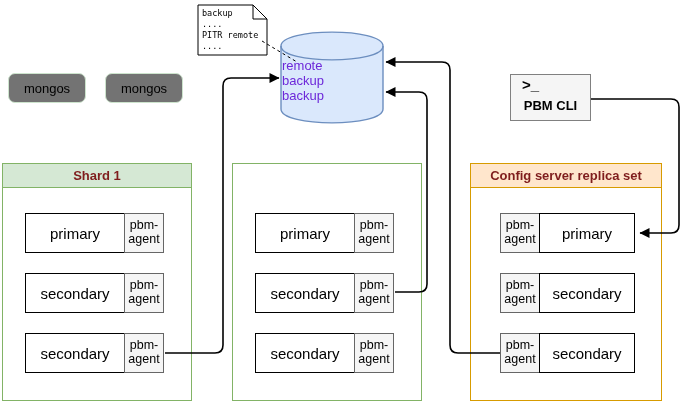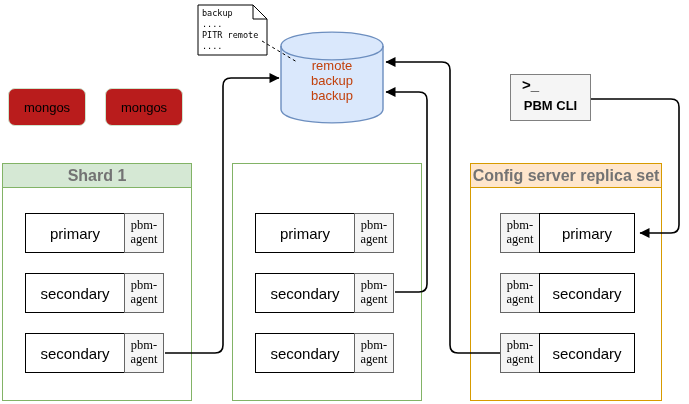--- a/index.html
+++ b/index.html
@@ -7,50 +7,50 @@
   #canvas{position:relative;width:689px;height:404px;background:#fff;}
 
   
   #overlay{position:absolute;left:0;top:0;width:689px;height:404px;z-index:5;pointer-events:none;}
 
   
   .group{position:absolute;background:#ffffff;border:1px solid;z-index:2;}
   .group.green{border-color:#82b366;}
   .group.orange{border-color:#d79b00;}
   .group-header{height:23px;display:flex;align-items:center;justify-content:center;
-    font-weight:bold;font-size:16px;color:#737373;border-bottom:1px solid;}
+    font-weight:bold;font-size:13px;color:#7f1d1d;border-bottom:1px solid;}
   .green .group-header{background:#d5e8d4;border-bottom-color:#82b366;}
   .orange .group-header{background:#ffe6cc;border-bottom-color:#d79b00;}
 
   
   .row{position:absolute;display:flex;align-items:stretch;height:40px;z-index:3;}
   .node{box-sizing:border-box;display:flex;align-items:center;justify-content:center;
     font-size:15px;color:#000;background:#fff;border:1px solid #000;}
   .node.main{width:100px;}
   .node.main.cfg{width:96px;}
   .node.agent{width:40px;background:#f5f5f5;border:1px solid #666666;font-size:12.5px;
-    line-height:1.1;text-align:center;font-family:Liberation Serif, serif;}
+    line-height:1.1;text-align:center;}
   .row .agent{margin-left:-1px;}
   .row.agent-left .agent{margin-left:0;margin-right:-1px;}
 
   
-  .mongos{position:absolute;width:78px;height:38px;box-sizing:border-box;border-radius:7px;
-    background:#b91c1c;border:1px solid #cde4cd;display:flex;align-items:center;justify-content:center;
-    font-size:13px;color:#000;z-index:2;margin-top:15px;}
+  .mongos{position:absolute;width:78px;height:30px;box-sizing:border-box;border-radius:7px;
+    background:#737373;border:1px solid #cde4cd;display:flex;align-items:center;justify-content:center;
+    font-size:13px;color:#000;z-index:2;}
 
   
   .pbmcli{position:absolute;left:510px;top:74px;width:81px;height:47px;box-sizing:border-box;
     background:#f5f5f5;border:1px solid #808080;z-index:2;}
   .pbmcli .prompt{position:absolute;left:11px;top:1px;font-weight:bold;font-size:15px;color:#000;}
   .pbmcli .clilabel{position:absolute;left:0;right:0;top:23px;text-align:center;font-weight:bold;
     font-size:13px;color:#000;}
 
   
-  .cyl-label{position:absolute;left:282px;top:58px;width:100px;text-align:center;
-    font-size:13px;line-height:15px;color:#c2410c;z-index:6;}
+  .cyl-label{position:absolute;left:282px;top:58px;width:100px;
+    font-size:13px;line-height:15px;color:#6d28d9;z-index:6;}
 
   
   .note-text{position:absolute;left:202px;top:8px;width:62px;z-index:6;
     font-family:"DejaVu Sans Mono",monospace;font-size:8.5px;line-height:11px;color:#000;}
 </style>
 </head>
 <body>
 
 <div id="canvas">
 

